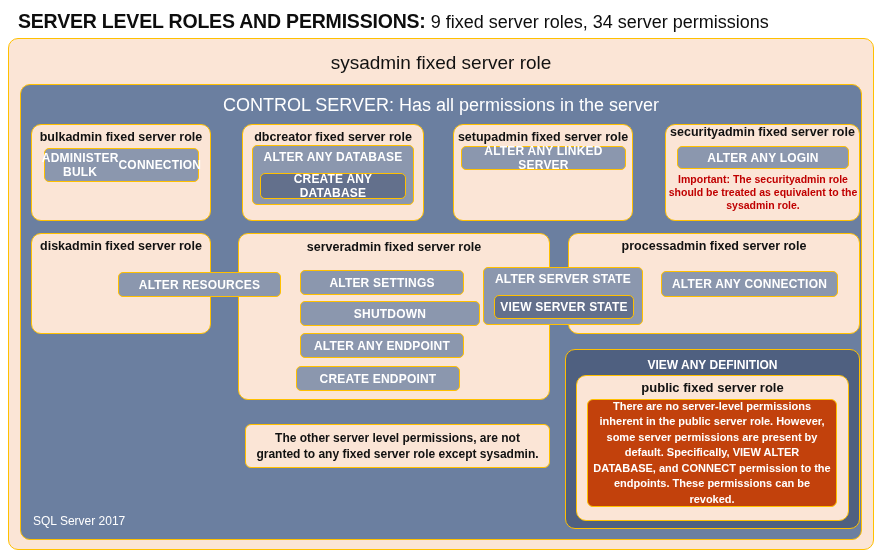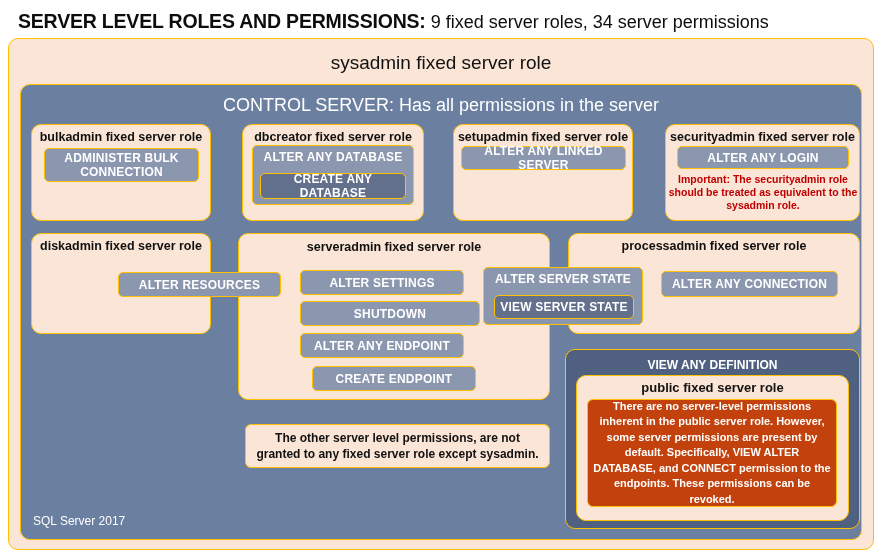--- a/index.html
+++ b/index.html
@@ -55,52 +55,52 @@
   #control-server{left:20px;top:84px;width:842px;height:456px;}
   #control-server-label{
     left:20px;top:90px;width:842px;height:30px;
     font-size:18px;color:#ffffff;text-align:center;line-height:30px;
   }
 
   
   #bulkadmin{left:31px;top:124px;width:180px;height:97px;}
   #bulkadmin .role-title{margin-top:5px;}
   #p-admin-bulk{left:44px;top:148px;width:155px;height:34px;
-     flex-direction:column;line-height:14px;}
+     flex-direction:row;line-height:14px;}
 
   #dbcreator{left:242px;top:124px;width:182px;height:97px;}
   #dbcreator .role-title{margin-top:5px;}
   #p-alter-any-db{left:252px;top:145px;width:162px;height:60px;
      flex-direction:column;justify-content:flex-start;padding-top:4px;}
   #p-create-any-db{left:260px;top:173px;width:146px;height:26px;}
 
   #setupadmin{left:453px;top:124px;width:180px;height:97px;}
   #setupadmin .role-title{margin-top:5px;}
   #p-alter-linked{left:461px;top:146px;width:165px;height:24px;}
 
   #securityadmin{left:665px;top:124px;width:195px;height:97px;}
-  #securityadmin .role-title{margin-top:5px;}
+  #securityadmin .role-title{}
   #p-alter-login{left:677px;top:146px;width:172px;height:23px;}
   #sec-note{
     left:668px;top:173px;width:190px;height:44px;
     color:#c00000;font-weight:bold;font-size:10.5px;line-height:13px;
     text-align:center;
   }
 
   
   #diskadmin{left:31px;top:233px;width:180px;height:101px;}
   #diskadmin .role-title{margin-top:5px;}
   #p-alter-resources{left:118px;top:272px;width:163px;height:25px;}
 
   #serveradmin{left:238px;top:233px;width:312px;height:167px;}
   #serveradmin .role-title{margin-top:6px;}
   #p-alter-settings{left:300px;top:270px;width:164px;height:25px;}
   #p-shutdown{left:300px;top:301px;width:180px;height:25px;}
   #p-alter-endpoint{left:300px;top:333px;width:164px;height:25px;}
-  #p-create-endpoint{left:312px;top:366px;width:164px;height:25px;}
+  #p-create-endpoint{left:296px;top:366px;width:164px;height:25px;}
 
   #p-alter-server-state{left:483px;top:267px;width:160px;height:58px;
      flex-direction:column;justify-content:flex-start;padding-top:4px;}
   #p-view-server-state{left:494px;top:295px;width:140px;height:24px;}
 
   #processadmin{left:568px;top:233px;width:292px;height:101px;}
   #processadmin .role-title{margin-top:5px;}
   #p-alter-any-conn{left:661px;top:271px;width:177px;height:26px;}
 
   

